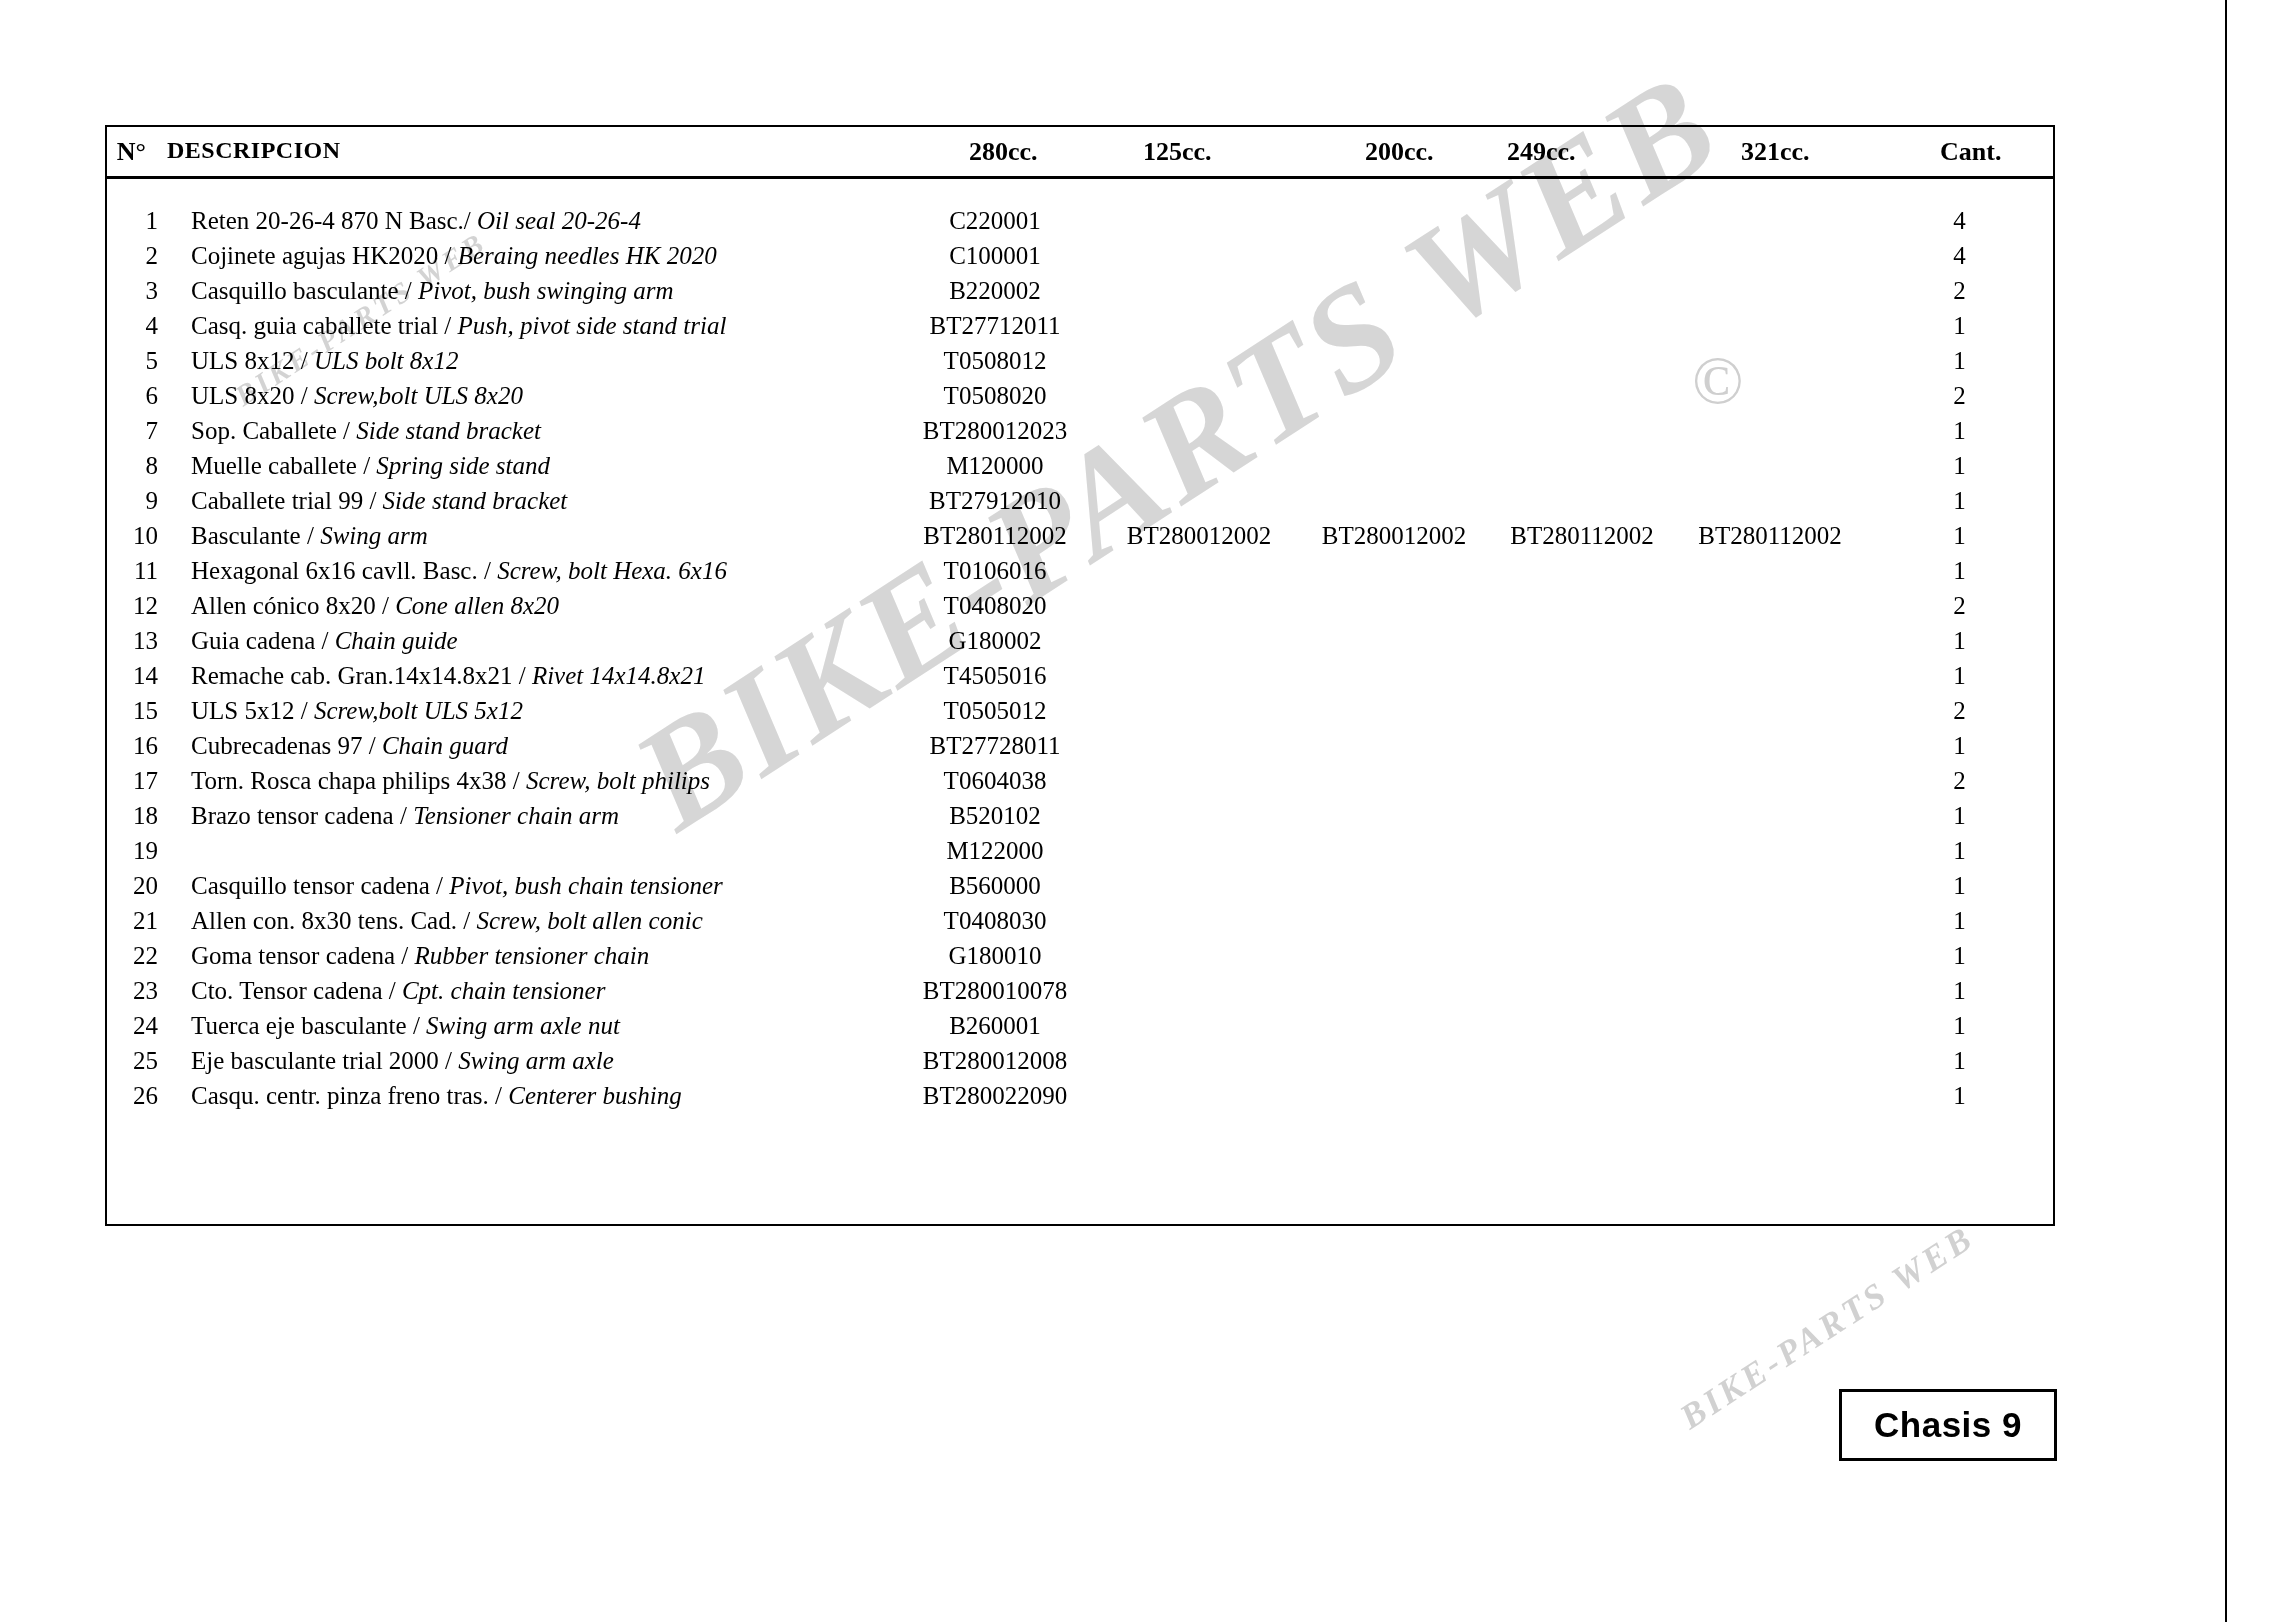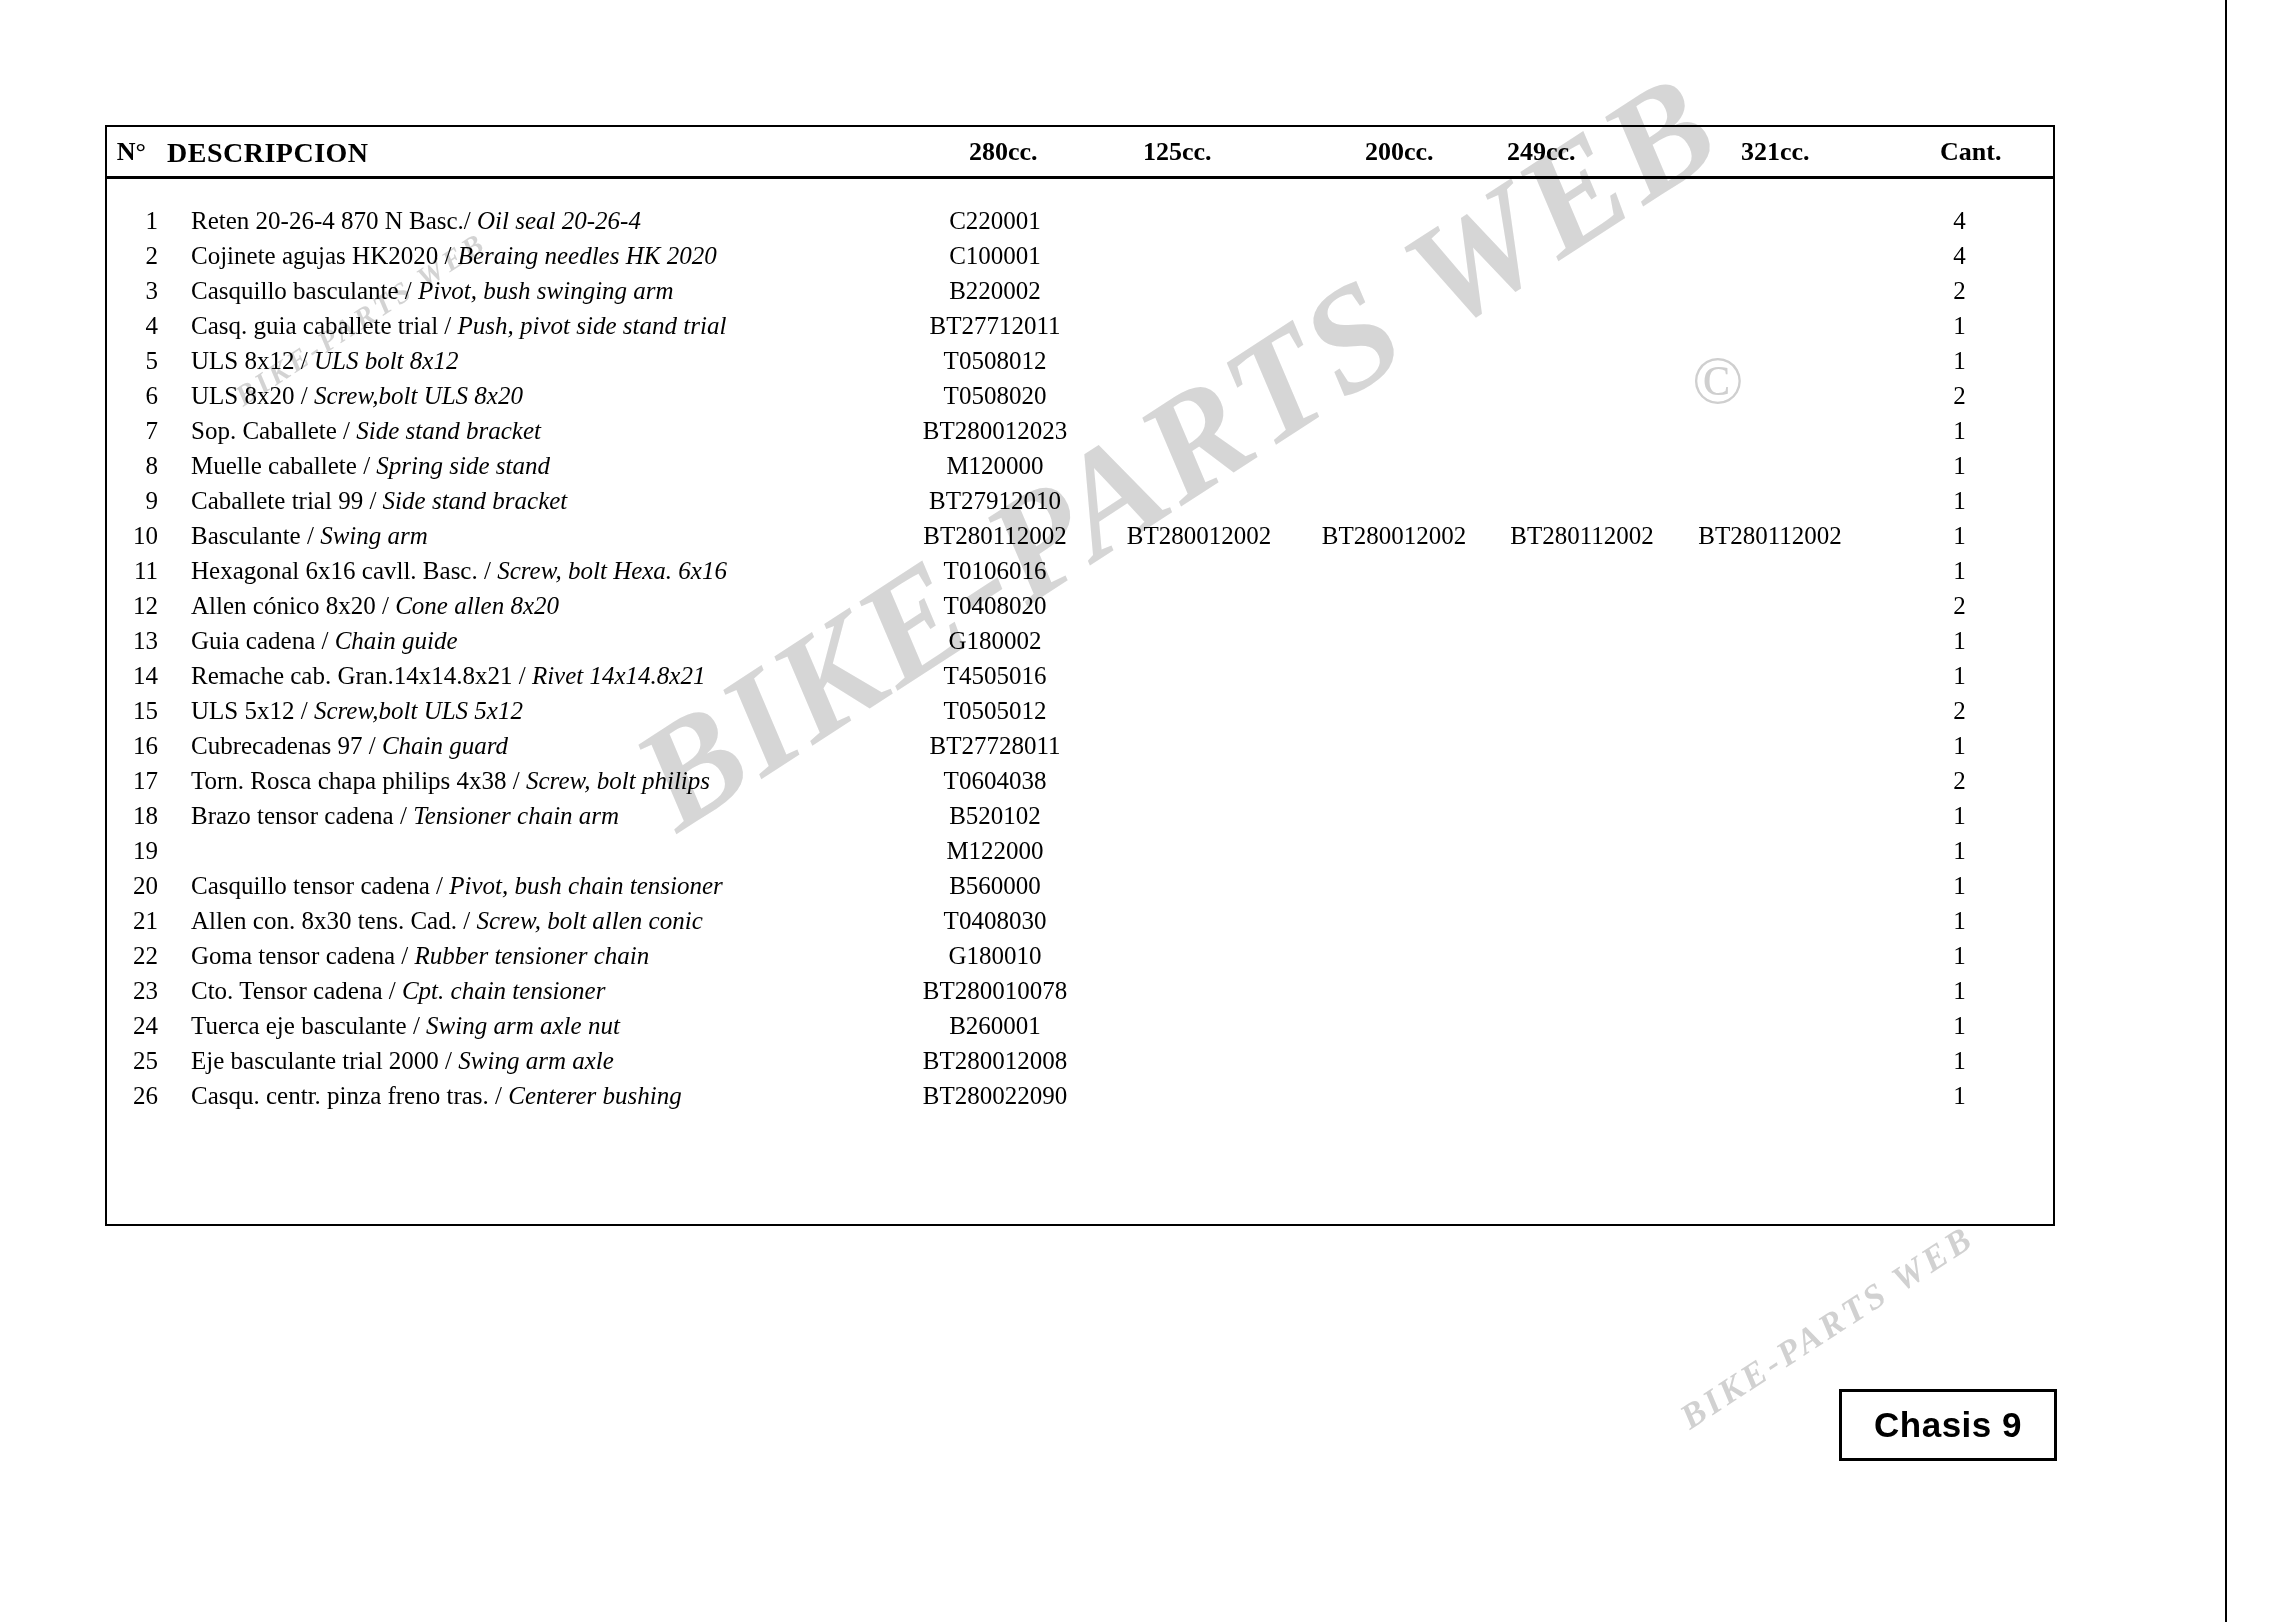--- a/index.html
+++ b/index.html
@@ -102,21 +102,21 @@
   }
 
   .hcell {
     position: absolute;
     font-weight: bold;
     font-size: 26px;
     top: 9.8px;
     white-space: nowrap;
   }
   .h-no { left: 9.8px; }
-  .h-desc { left: 60px; font-size: 28px; letter-spacing: 0.5px; }
+  .h-desc { left: 60px; font-size: 24px; letter-spacing: 0.5px; }
   .h-280 { left: 862px; }
   .h-125 { left: 1036px; }
   .h-200 { left: 1258px; }
   .h-249 { left: 1370px; margin-left: 30px; }
   .h-321 { left: 1634px; font-family: Liberation Serif, serif; }
   .h-cant { left: 1833px; }
 
   .rows {
     position: absolute;
     left: 0;

